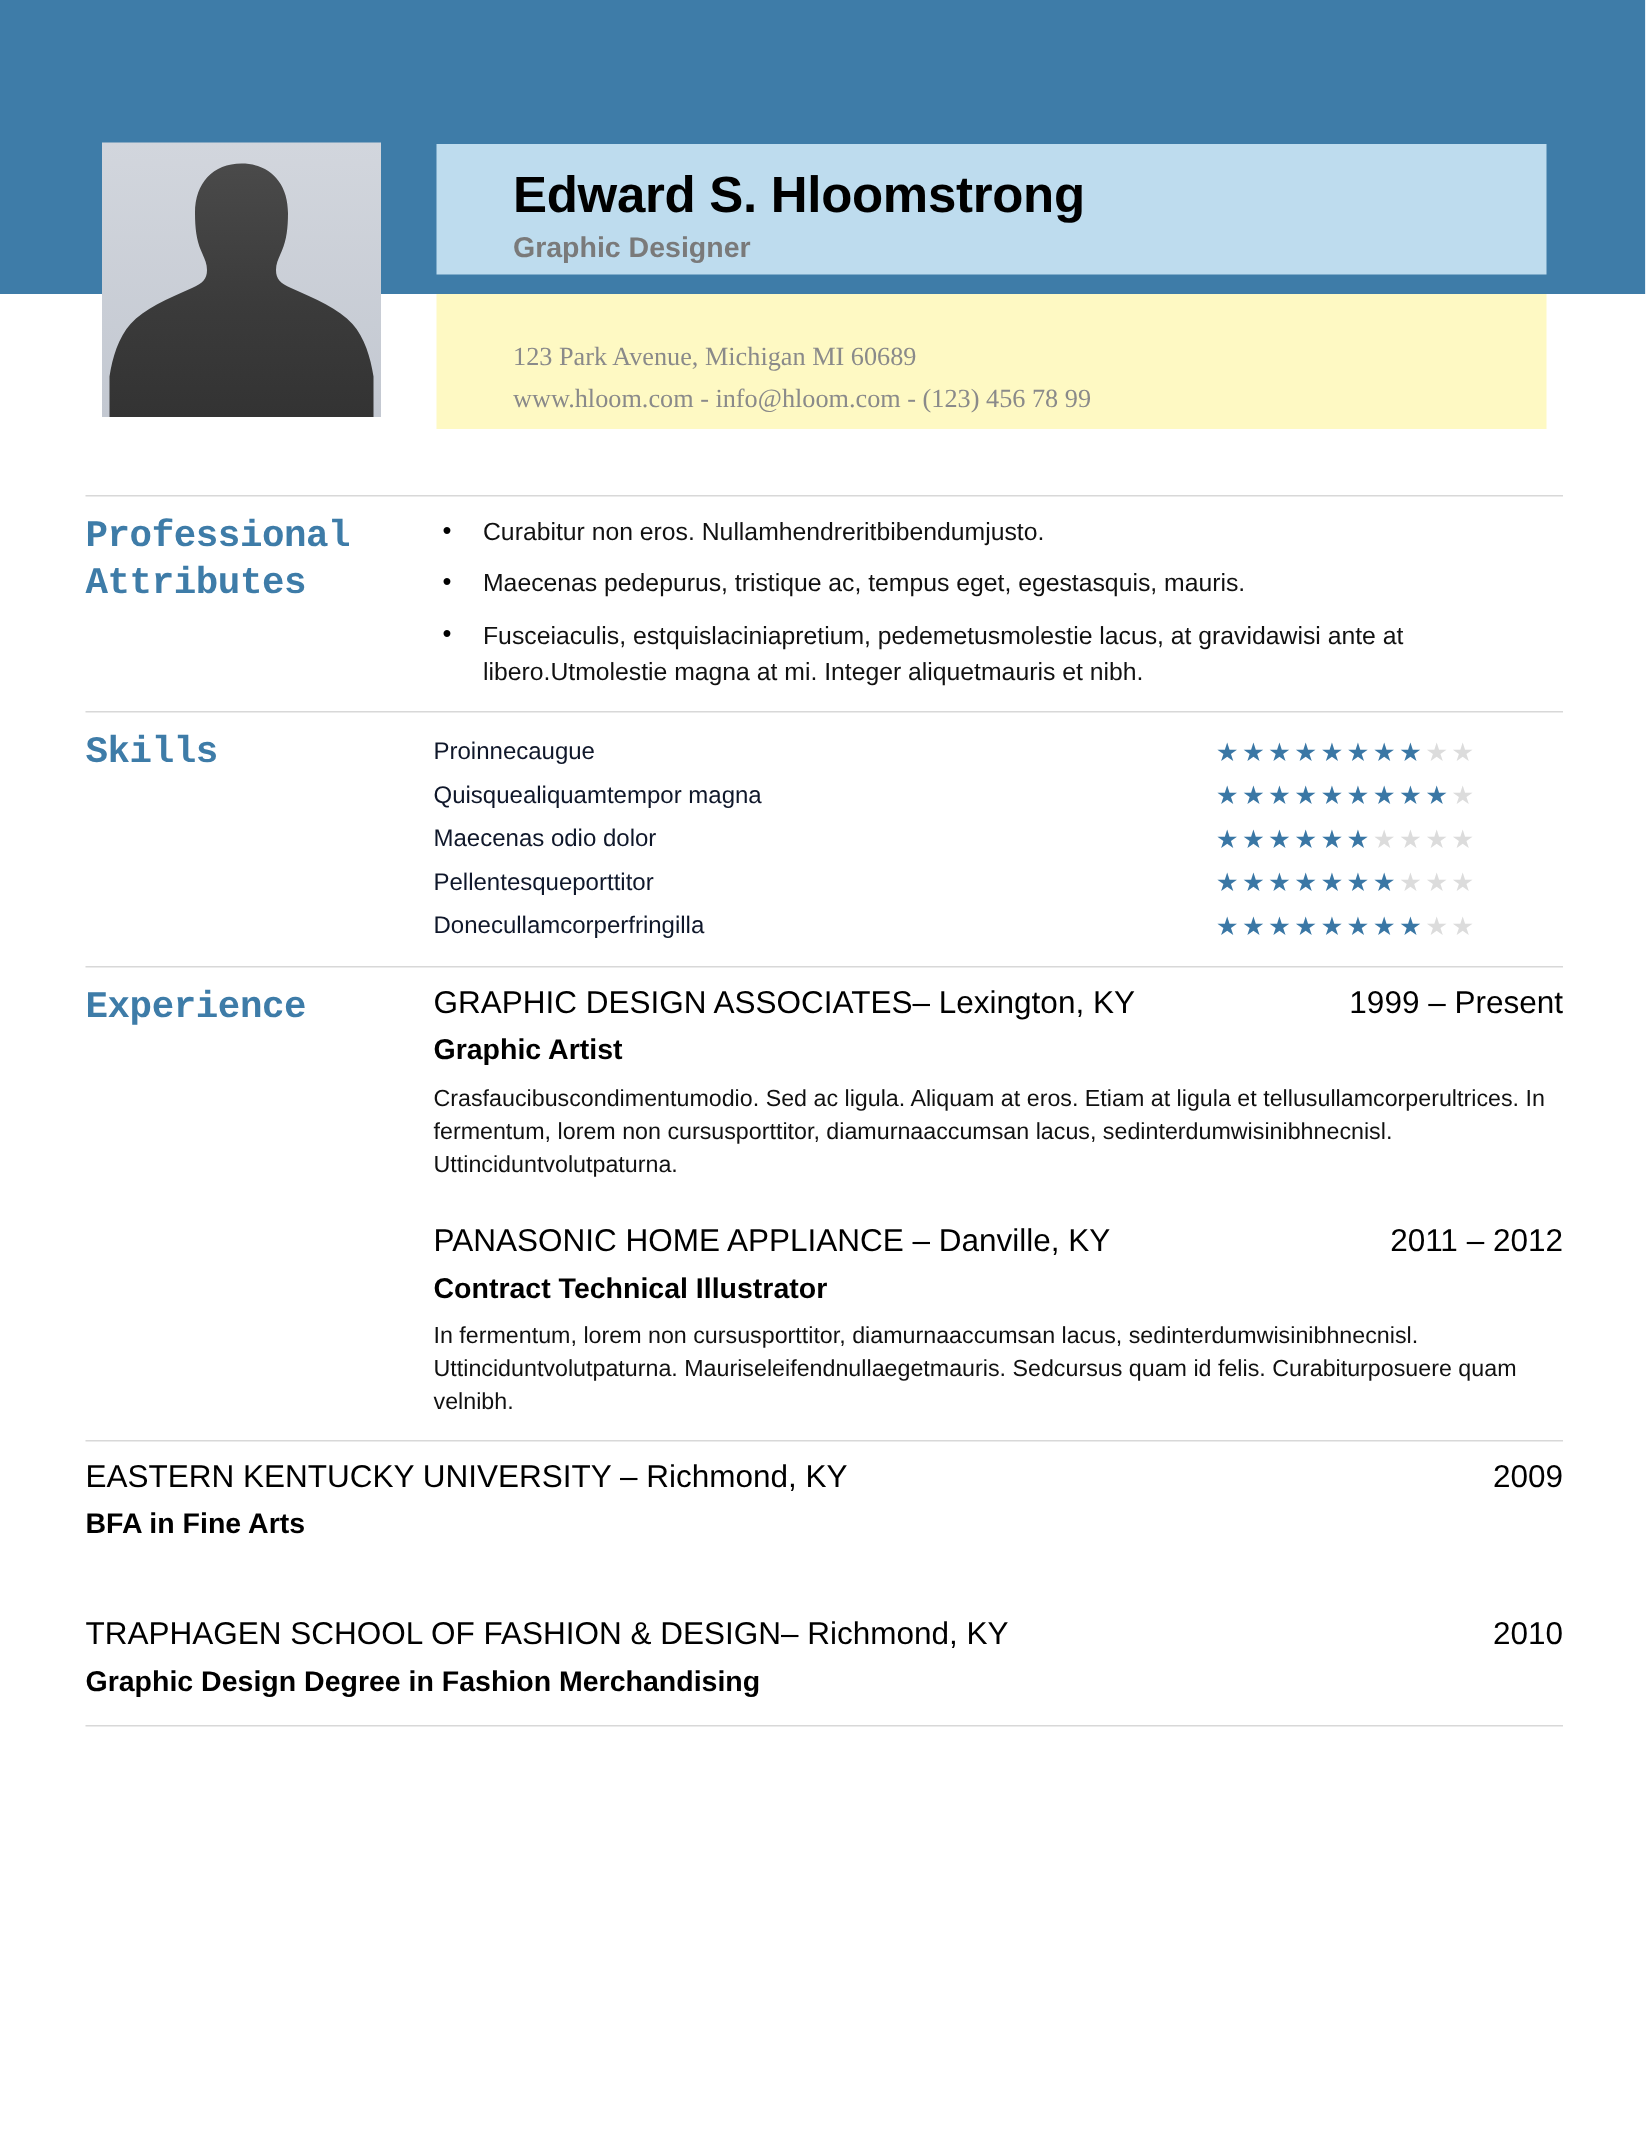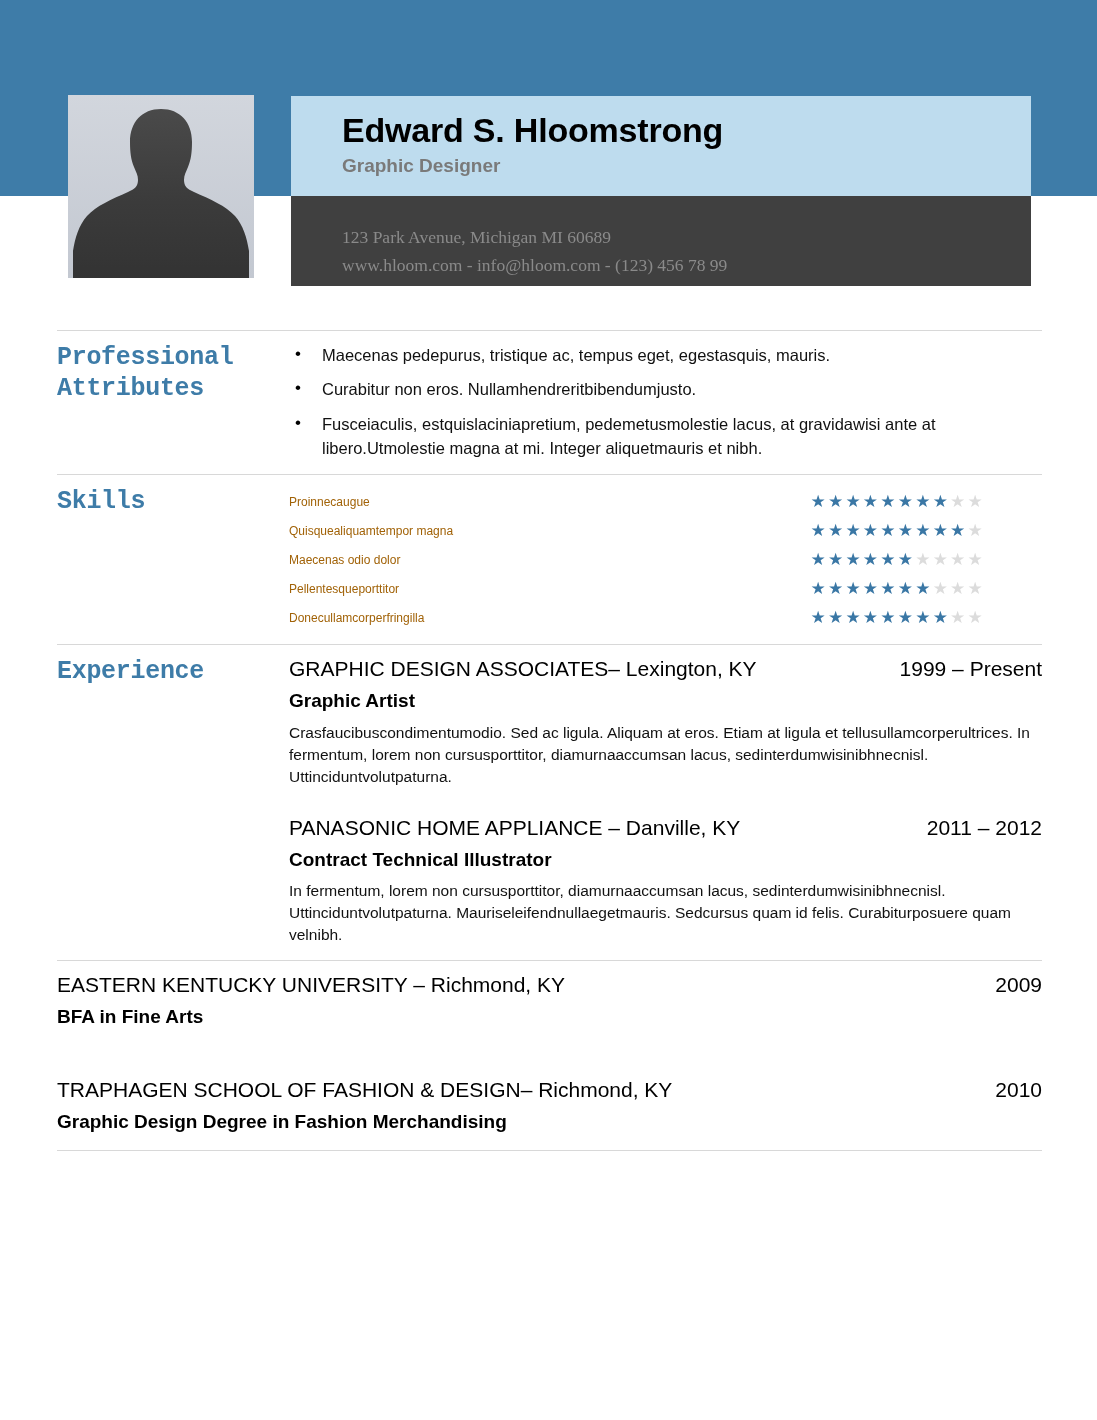--- a/index.html
+++ b/index.html
@@ -40,21 +40,21 @@
   .photo-frame svg {
     display: block;
     width: 100%;
     height: 100%;
   }
   .name-banner {
     position: absolute;
     left: 291px;
     top: 96px;
     width: 740px;
-    height: 100px;
+    height: 87px;
     background: #bedcee;
     box-sizing: border-box;
     padding: 14px 0 0 51px;
   }
   .full-name {
     font-size: 34px;
     font-weight: bold;
     color: #000000;
     letter-spacing: -0.2px;
     line-height: 1.18;
@@ -67,21 +67,21 @@
     margin-top: 5px;
     line-height: 1.2;
     white-space: nowrap;
   }
   .contact-block {
     position: absolute;
     left: 291px;
     top: 196px;
     width: 740px;
     height: 90px;
-    background: #404040;
+    background: #fef9c3;
     box-sizing: border-box;
     padding: 27px 0 0 51px;
     font-family: "Liberation Serif", serif;
     color: #8a8a8a;
     font-size: 17.5px;
     line-height: 1.62;
   }
 
   
   .content {
@@ -142,22 +142,22 @@
 
   
   .skills-body { padding: 12px 0 12px 0; }
   .skill-row {
     display: flex;
     align-items: center;
     height: 29px;
   }
   .skill-name {
     flex: 1 1 auto;
-    font-size: 12px;
-    color: #a16207;
+    font-size: 16px;
+    color: #0f172a;
     line-height: 1;
   }
   .stars {
     flex: 0 0 auto;
     white-space: nowrap;
     font-size: 17px;
     letter-spacing: 2.2px;
     line-height: 1;
     padding-right: 57px;
   }
@@ -227,22 +227,22 @@
   </div>
 
   <div class="content">
 
     <div class="rule"></div>
 
     <div class="section">
       <div class="sec-label">Professional Attributes</div>
       <div class="sec-body attr-body">
         <ul class="attrs">
+          <li>Curabitur non eros. Nullamhendreritbibendumjusto.</li>
           <li>Maecenas pedepurus, tristique ac, tempus eget, egestasquis, mauris.</li>
-          <li>Curabitur non eros. Nullamhendreritbibendumjusto.</li>
           <li>Fusceiaculis, estquislaciniapretium, pedemetusmolestie lacus, at gravidawisi ante at libero.Utmolestie magna at mi. Integer aliquetmauris et nibh.</li>
         </ul>
       </div>
     </div>
 
     <div class="rule"></div>
 
     <div class="section">
       <div class="sec-label">Skills</div>
       <div class="sec-body skills-body">

